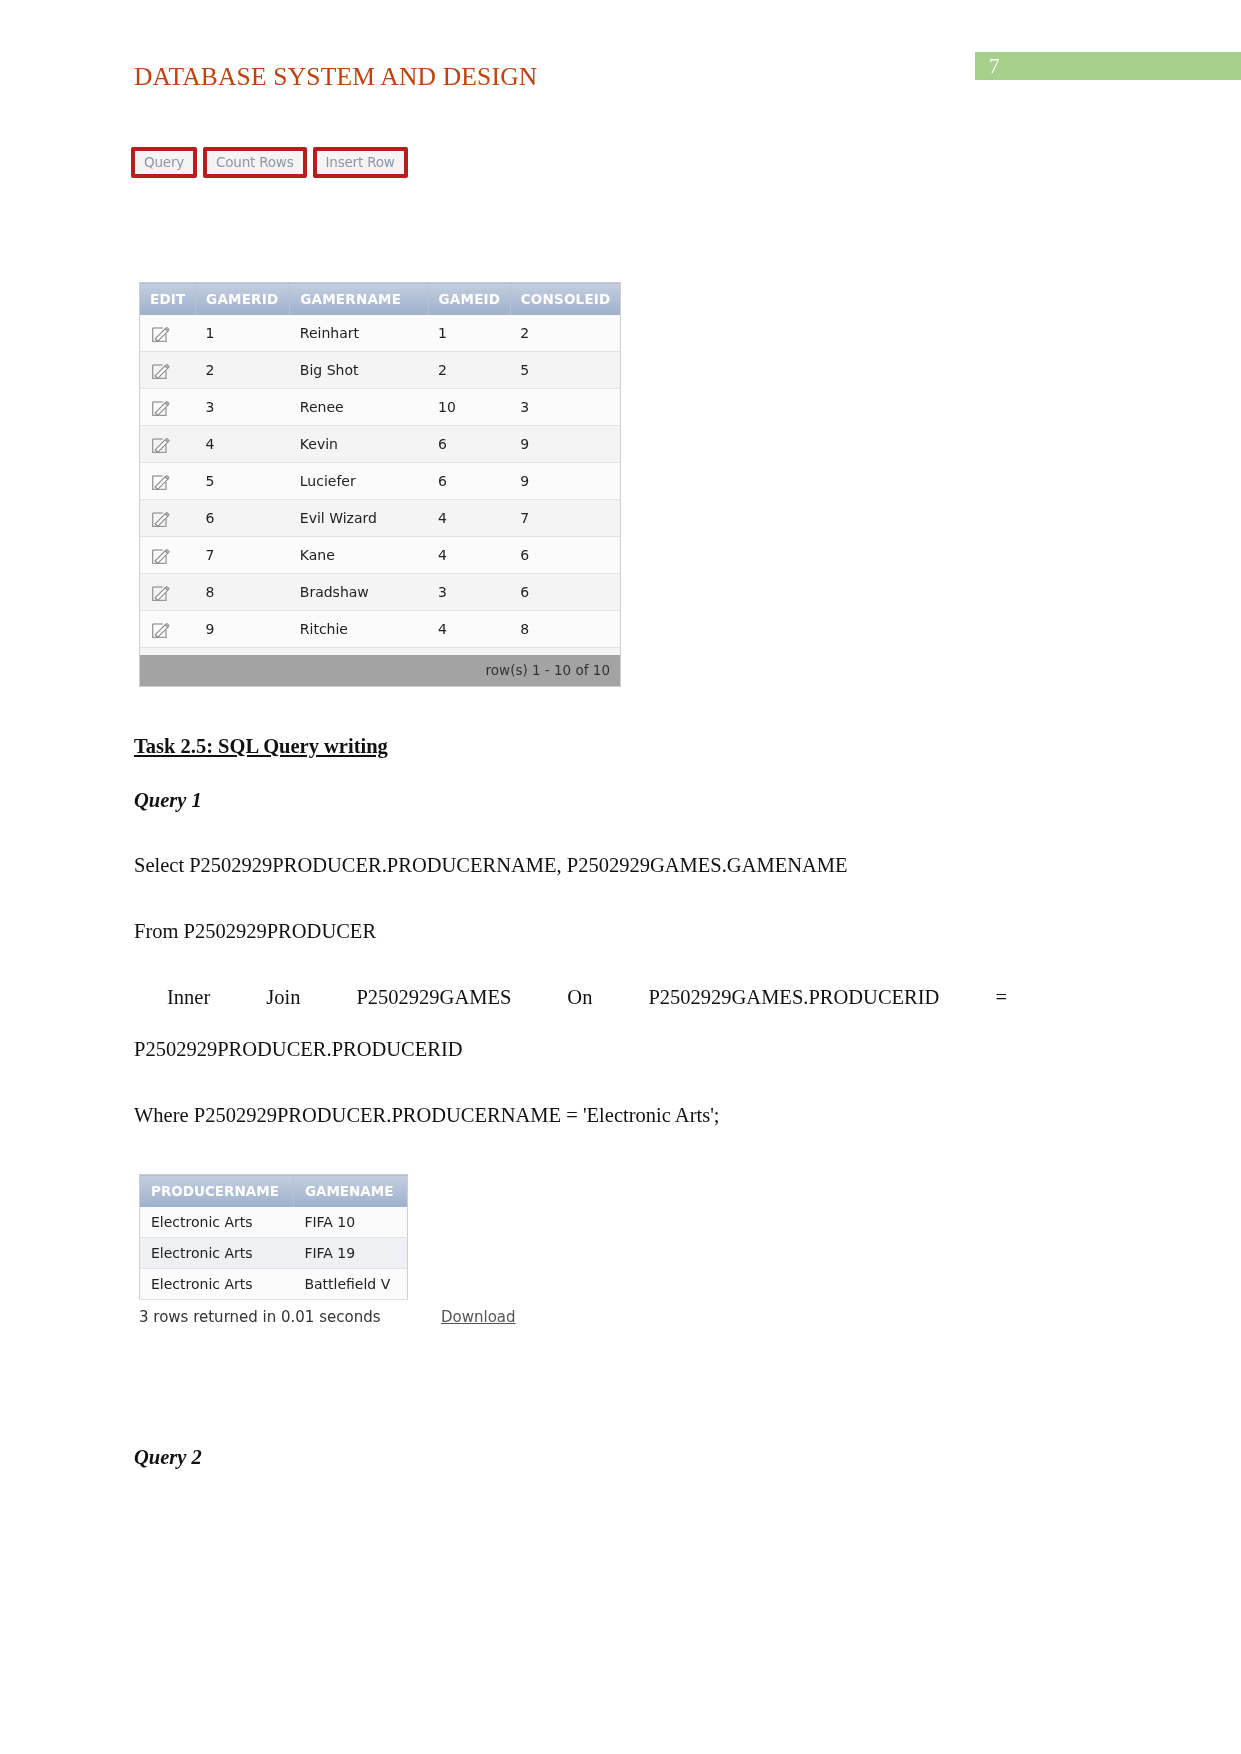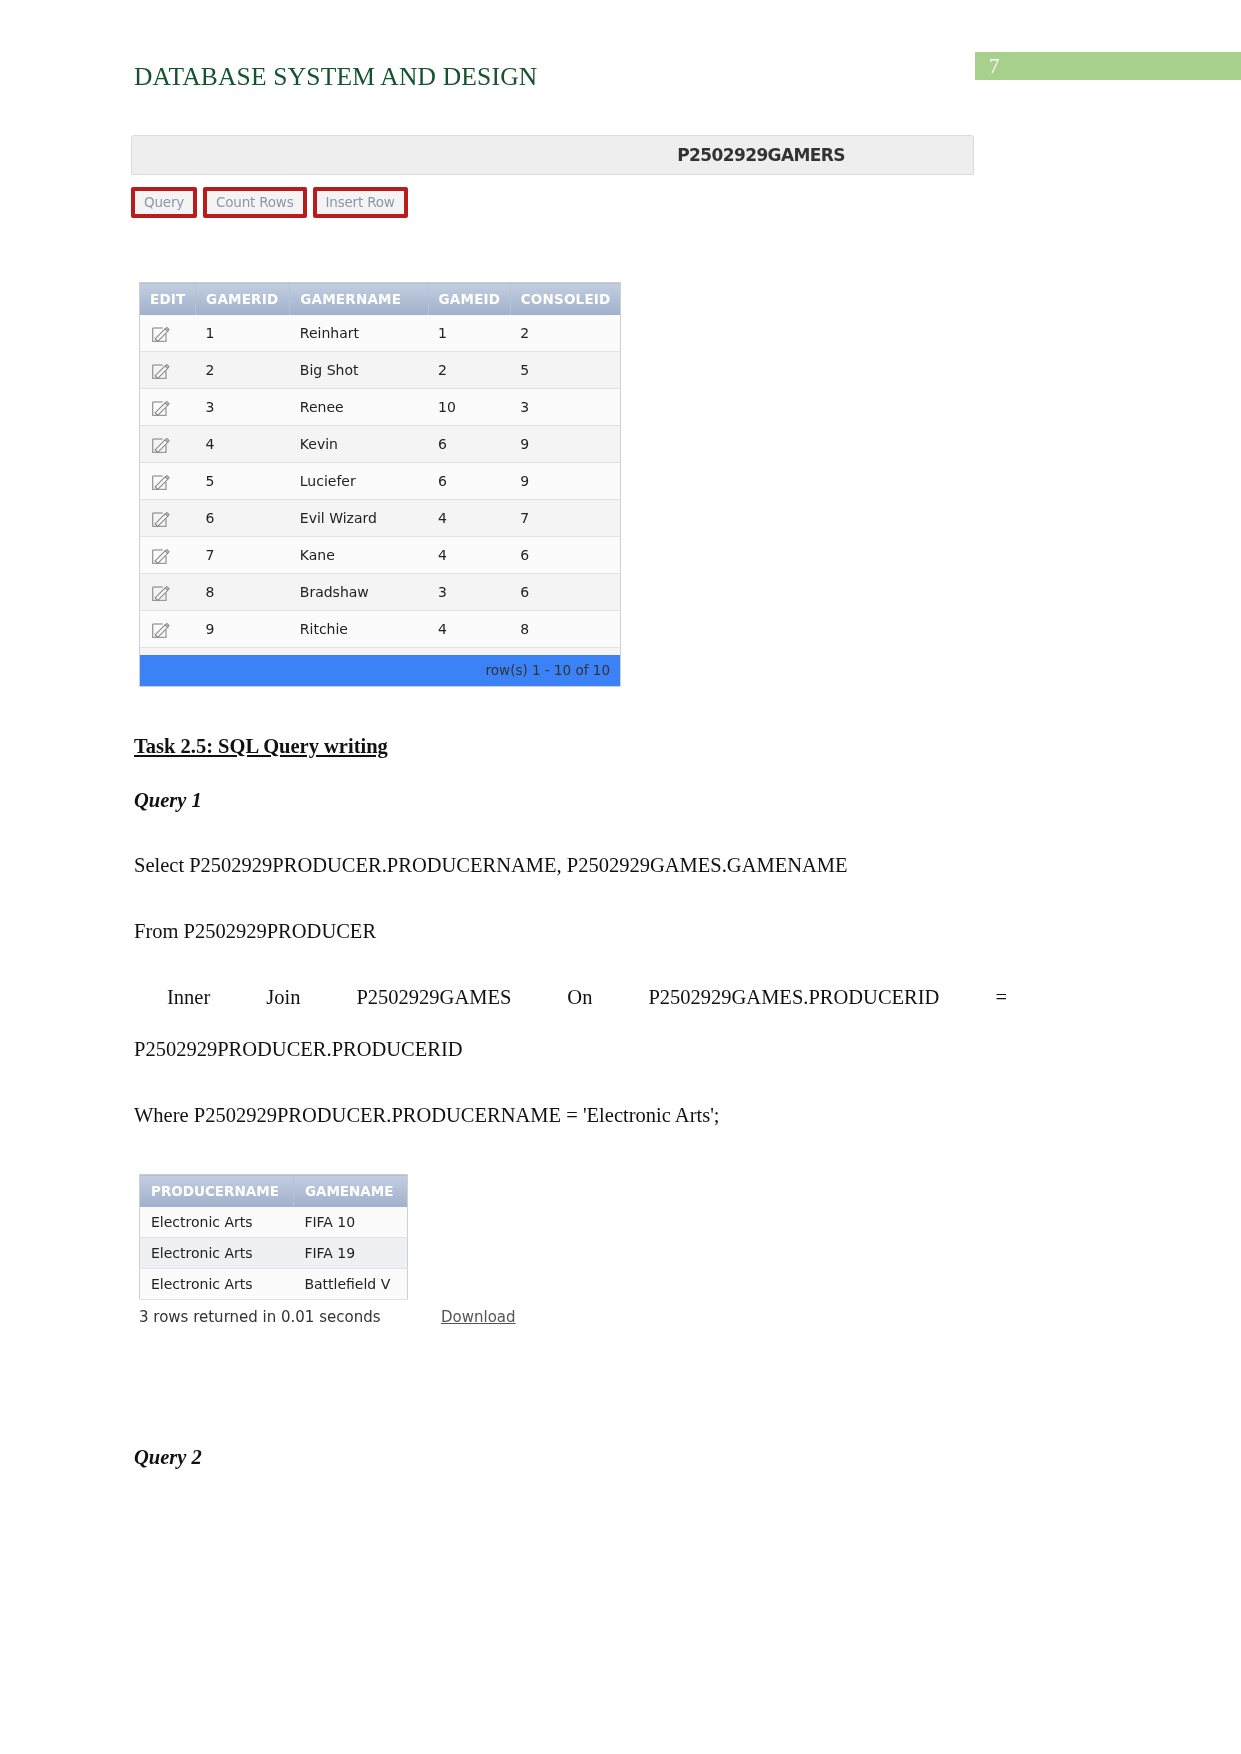--- a/index.html
+++ b/index.html
@@ -18,21 +18,21 @@
     position: absolute;
     top: 0; left: 0; right: 0;
     height: 110px;
   }
   #doc-title {
     position: absolute;
     left: 134px;
     top: 62px;
     font-size: 25.5px;
     letter-spacing: 0.2px;
-    color: #14532d;
+    color: #c2410c;
     white-space: nowrap;
   }
   #page-number-badge {
     position: absolute;
     left: 975px;
     top: 52px;
     width: 266px;
     height: 28px;
     background: #a8d08d;
   }
@@ -154,21 +154,21 @@
   #gamers-grid .col-gameid { width: 82px; }
   #gamers-grid .col-consoleid { width: 110px; }
   .pencil-icon { display: inline-block; width: 22px; height: 20px; vertical-align: middle; }
   #gamers-foot {
     position: absolute;
     left: 139px;
     top: 655px;
     width: 482px;
     border: 1px solid #cfcfcf;
     border-top: none;
-    background: #3b82f6;
+    background: #a3a3a3;
     font-family: "DejaVu Sans", sans-serif;
     font-size: 13.5px;
     color: #333333;
     text-align: right;
     padding: 7px 10px 8px 0;
   }
 
   
   .para {
     position: absolute;
@@ -246,23 +246,20 @@
 <body>
 
 <div id="page-header">
   <div id="doc-title">DATABASE SYSTEM AND DESIGN</div>
   <div id="page-number-badge">
     <span class="num">7</span>
   </div>
 </div>
 
 <div id="apex-shot">
-  <div id="apex-titlebar">
-    <span class="t">P2502929GAMERS</span>
-  </div>
   <div id="apex-buttons"><div class="btn">Query</div><div class="btn">Count Rows</div><div class="btn">Insert Row</div></div>
 </div>
 
 <table id="gamers-grid">
   <thead>
     <tr>
         <th class="col-edit">EDIT</th>
         <th class="col-gamerid">GAMERID</th>
         <th class="col-gamername">GAMERNAME</th>
         <th class="col-gameid">GAMEID</th>

